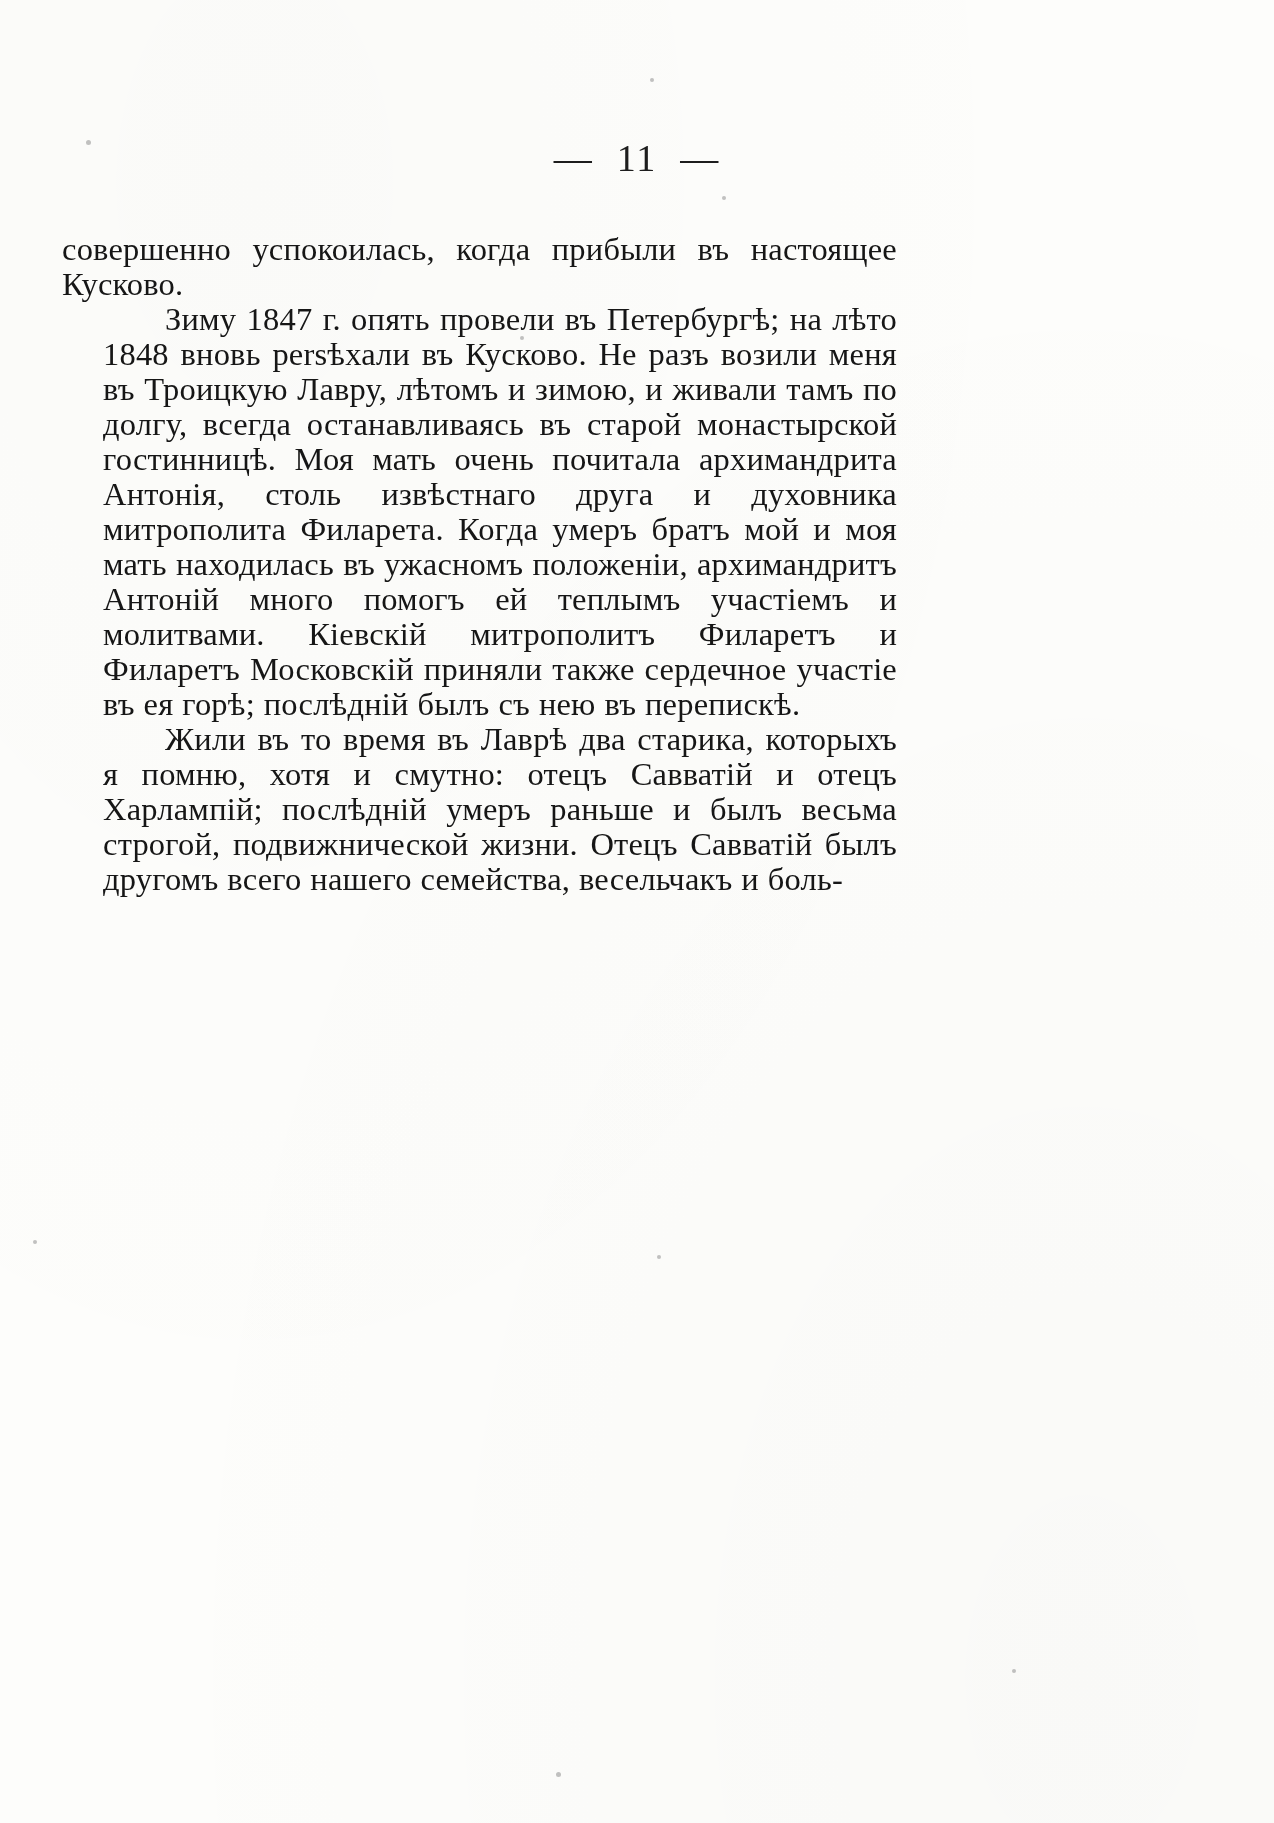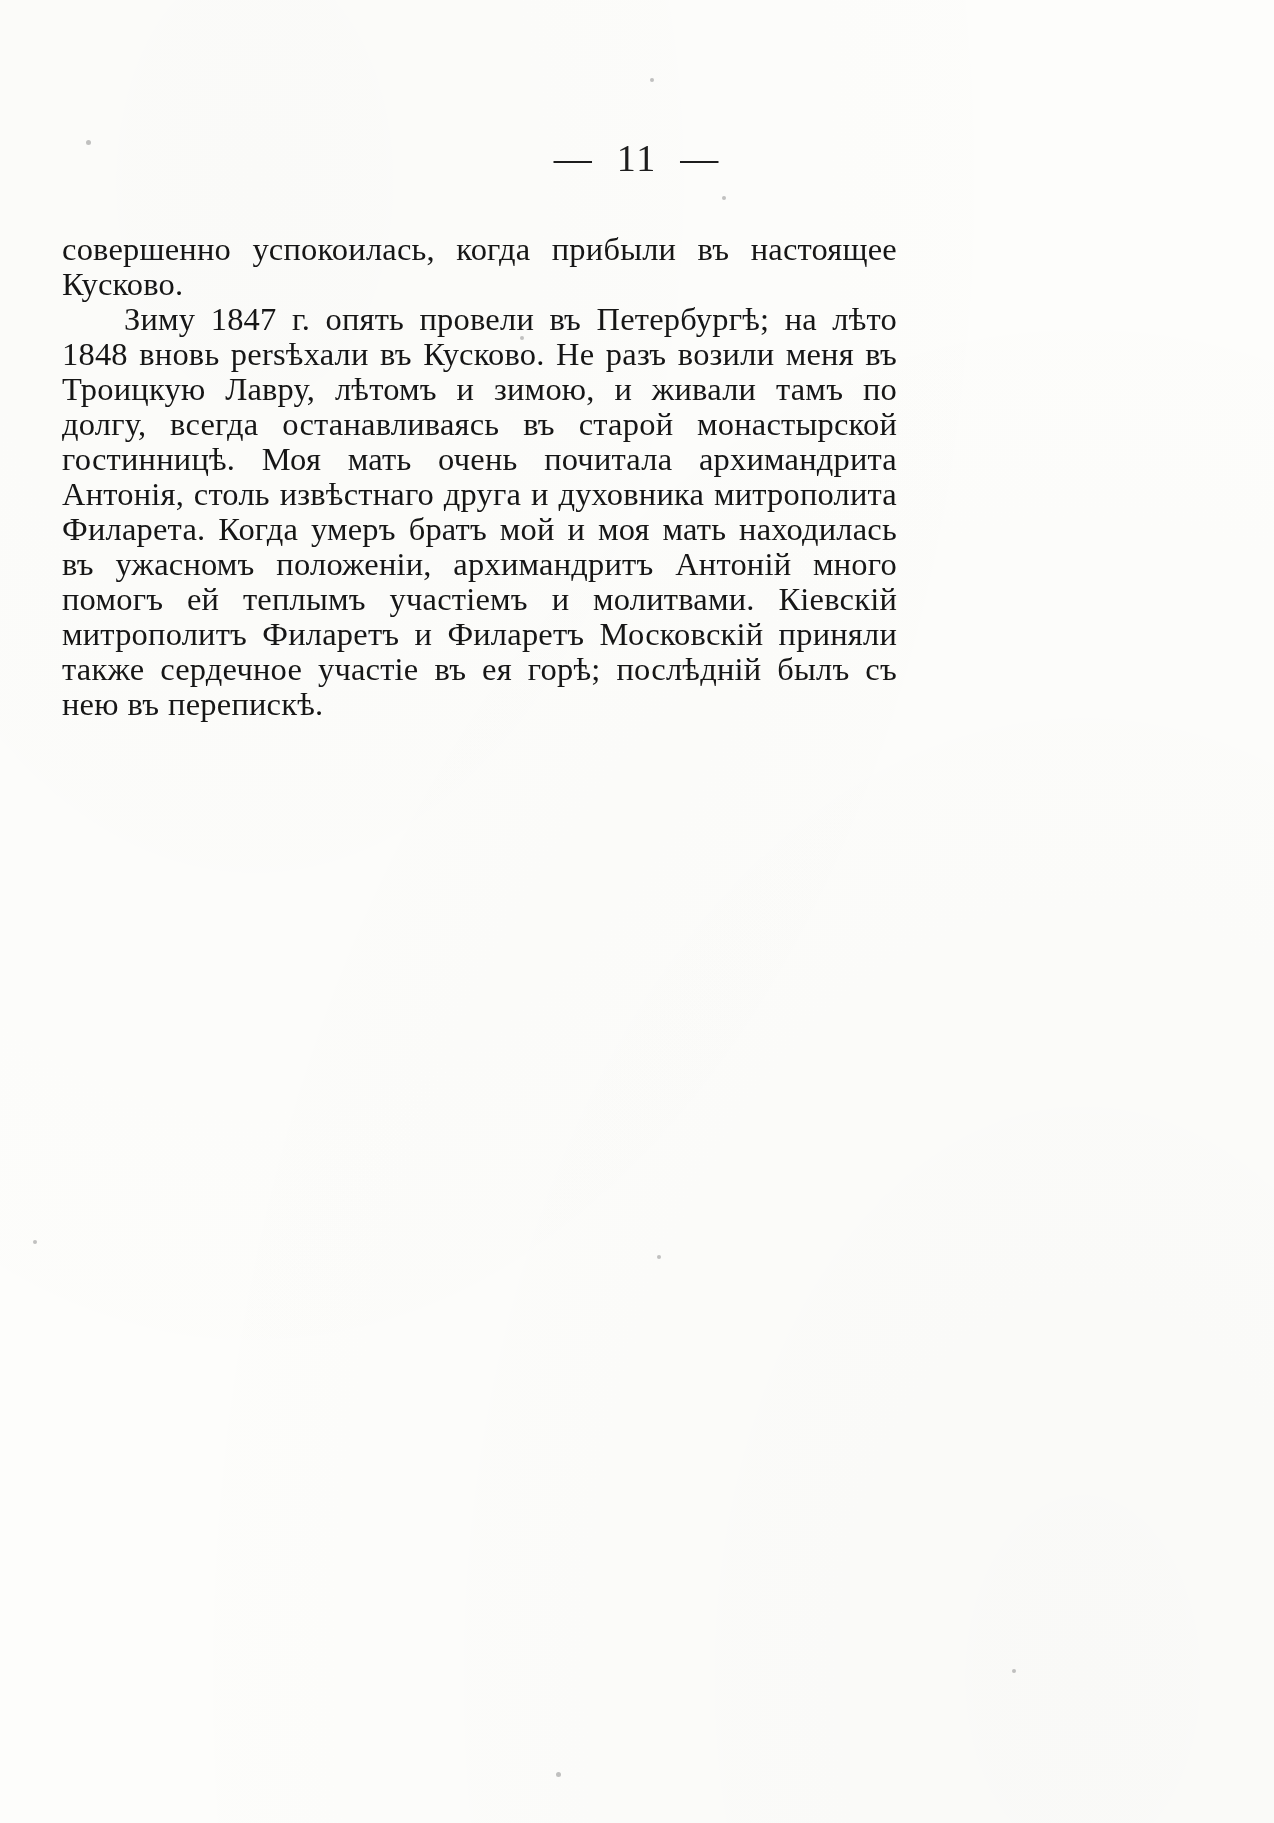--- a/index.html
+++ b/index.html
@@ -58,20 +58,21 @@
     font-size: 32.5px;
     line-height: 35px;
     color: #161616;
     text-align: justify;
     text-justify: inter-word;
     letter-spacing: 0.2px;
     word-spacing: 0.5px;
   }
   p.para + p.para {
     margin-top: 0px;
+    margin-left: 41px;
   }
   p.indent {
     text-indent: 62px;
   }
   
   p.para:last-child { }
   .speck {
     position: absolute;
     background: #8f8f8f;
     border-radius: 50%;
@@ -86,20 +87,21 @@
 
   <div class="paper-tint"></div>
 
   <div class="header">
     <span class="folio">—  11  —</span>
   </div>
 
   <div class="textblock">
     <p class="para">совершенно успокоилась, когда прибыли въ настоящее Кусково.</p>
     <p class="para indent">Зиму 1847 г. опять провели въ Петербургѣ; на лѣто 1848 вновь persѣхали въ Кусково. Не разъ возили меня въ Троицкую Лавру, лѣтомъ и зимою, и живали тамъ по долгу, всегда останавливаясь въ старой монастырской гостинницѣ. Моя мать очень почитала архимандрита Антонія, столь извѣстнаго друга и духовника митрополита Филарета. Когда умеръ братъ мой и моя мать находилась въ ужасномъ положеніи, архимандритъ Антоній много помогъ ей теплымъ участіемъ и молитвами. Кіевскій митрополитъ Филаретъ и Филаретъ Московскій приняли также сердечное участіе въ ея горѣ; послѣдній былъ съ нею въ перепискѣ.</p>
+    <p class="para indent">Жили въ то время въ Лаврѣ два старика, которыхъ я помню, хотя и смутно: отецъ Савватій и отецъ Харлампій; послѣдній умеръ раньше и былъ весьма строгой, подвижнической жизни. Отецъ Савватій былъ другомъ всего нашего семейства, весельчакъ и боль-</p>
   </div>
 
   <div class="speck" style="left:86px; top:140px; width:5px; height:5px;"></div>
   <div class="speck" style="left:650px; top:78px; width:4px; height:4px;"></div>
   <div class="speck" style="left:722px; top:196px; width:4px; height:4px;"></div>
   <div class="speck" style="left:520px; top:336px; width:4px; height:4px;"></div>
   <div class="speck" style="left:657px; top:1255px; width:4px; height:4px;"></div>
   <div class="speck" style="left:1012px; top:1669px; width:4px; height:4px;"></div>
   <div class="speck" style="left:556px; top:1772px; width:5px; height:5px;"></div>
   <div class="speck" style="left:33px; top:1240px; width:4px; height:4px;"></div>

